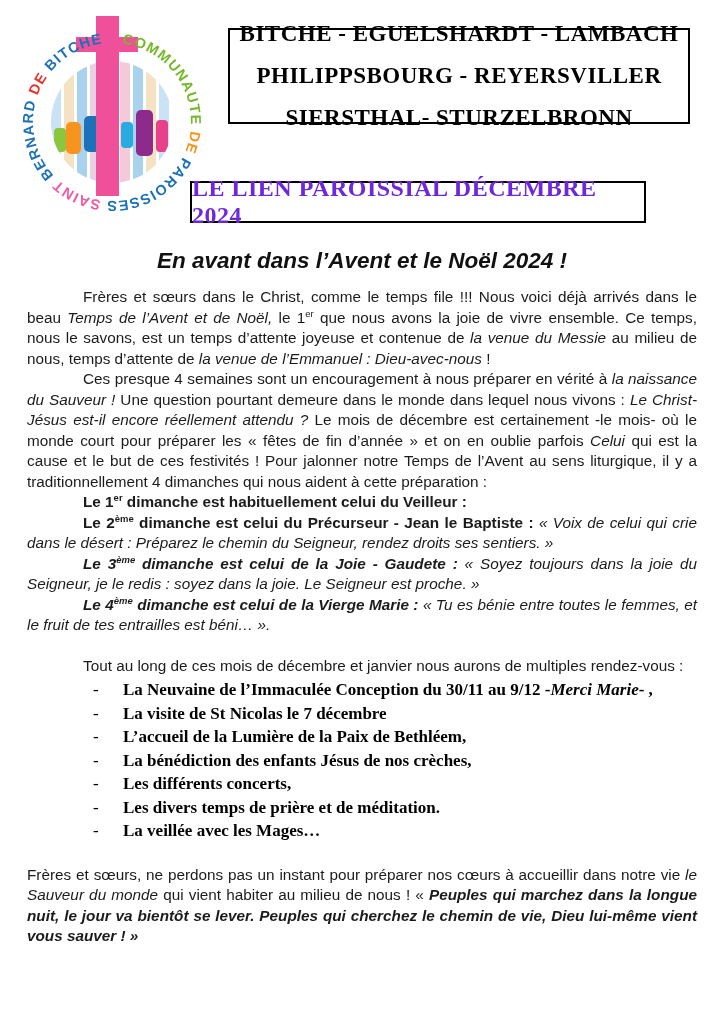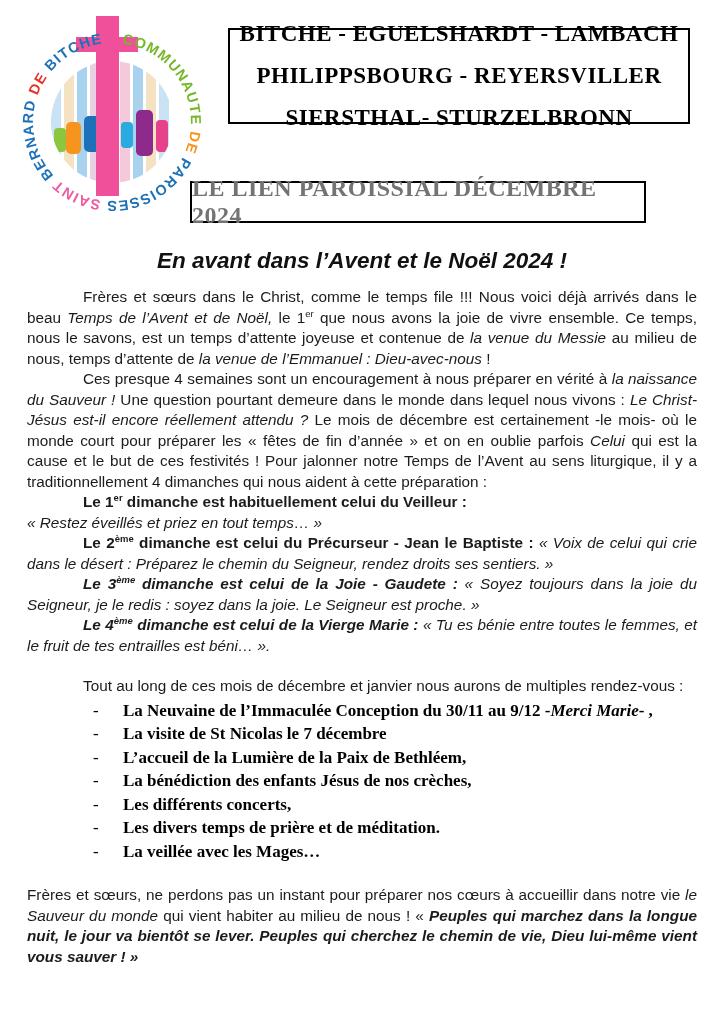--- a/index.html
+++ b/index.html
@@ -15,21 +15,21 @@
     display:flex;flex-direction:column;justify-content:center;
     text-align:center;
     font-family:"Liberation Serif",serif;font-weight:bold;font-size:23px;
     letter-spacing:0.5px;line-height:42px;color:#000;
   }
   .newsletter-box{
     position:absolute;left:190px;top:181px;width:456px;height:42px;
     border:2px solid #000;box-sizing:border-box;
     display:flex;align-items:center;justify-content:center;
     font-family:"Liberation Serif",serif;font-weight:bold;font-size:24px;
-    letter-spacing:0.5px;color:#737373;
+    letter-spacing:0.5px;color:#6d28d9;
   }
   
   .content{position:absolute;left:27px;top:248px;width:670px;}
   .article-title{
     text-align:center;font-weight:bold;font-style:italic;font-size:22.5px;
     margin:0 0 13px 0;color:#111;
   }
   .para{
     margin:0;font-size:15.3px;line-height:20.5px;text-align:justify;color:#1b1b1b;
   }
@@ -99,21 +99,20 @@
   <span>LE LIEN PAROISSIAL DÉCEMBRE 2024</span>
 </div>
 
 <div class="content">
   <h1 class="article-title">En avant dans l’Avent et le Noël 2024 !</h1>
 
   <p class="para indent"><span>Frères et sœurs dans le Christ, comme le temps file !!! Nous voici déjà arrivés dans le beau </span><span class="r-i">Temps de l’Avent et de Noël,</span><span> le 1</span><span class="r-sup">er</span><span> que nous avons la joie de vivre ensemble. Ce temps, nous le savons, est un temps d’attente joyeuse et contenue de </span><span class="r-i">la venue du Messie</span><span> au milieu de nous, temps d’attente de </span><span class="r-i">la venue de l’Emmanuel : Dieu-avec-nous</span><span> !</span></p>
   <p class="para indent"><span>Ces presque 4 semaines sont un encouragement à nous préparer en vérité à </span><span class="r-i">la naissance du Sauveur !</span><span> Une question pourtant demeure dans le monde dans lequel nous vivons : </span><span class="r-i">Le Christ-Jésus est-il encore réellement attendu ?</span><span> Le mois de décembre est certainement -le mois- où le monde court pour préparer les « fêtes de fin d’année » et on en oublie parfois </span><span class="r-i">Celui</span><span> qui est la cause et le but de ces festivités !  Pour jalonner notre Temps de l’Avent au sens liturgique, il y a traditionnellement 4 dimanches qui nous aident à cette préparation :</span></p>
 
   <p class="para indent"><span class="r-b">Le 1</span><span class="r-b r-sup">er</span><span class="r-b"> dimanche est habituellement celui du Veilleur :</span></p>
-  <p class="para"><span class="r-i">« Restez éveillés et priez en tout temps… »</span></p>
   <p class="para indent"><span class="r-b">Le 2</span><span class="r-b r-sup">ème</span><span class="r-b"> dimanche est celui du Précurseur - Jean le Baptiste : </span><span class="r-i">« Voix de celui qui crie dans le désert : Préparez le chemin du Seigneur, rendez droits ses sentiers. »</span></p>
   <p class="para indent"><span class="r-b r-i">Le 3</span><span class="r-b r-i r-sup">ème</span><span class="r-b r-i"> dimanche est celui de la Joie - Gaudete : </span><span class="r-i">« Soyez toujours dans la joie du Seigneur, je le redis : soyez dans la joie. Le Seigneur est proche. »</span></p>
   <p class="para indent"><span class="r-b r-i">Le 4</span><span class="r-b r-i r-sup">ème</span><span class="r-b r-i"> dimanche est celui de la Vierge Marie : </span><span class="r-i">« Tu es bénie entre toutes le femmes, et le fruit de tes entrailles est béni… ».</span></p>
 
   <div class="gap-sm"></div>
 
   <p class="para indent"><span>Tout au long de ces mois de décembre et janvier nous aurons de multiples rendez-vous :</span></p>
 
   <ul class="events">
       <li>

